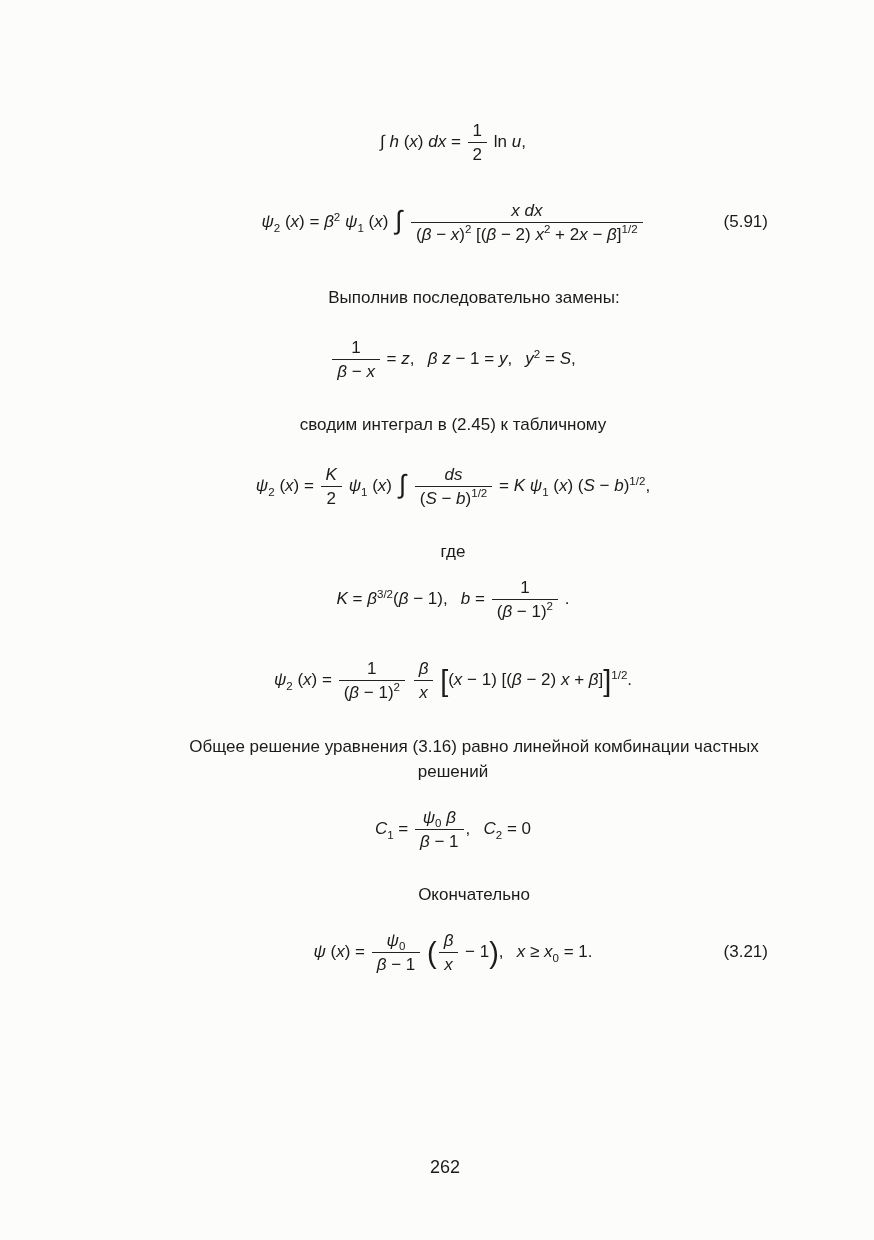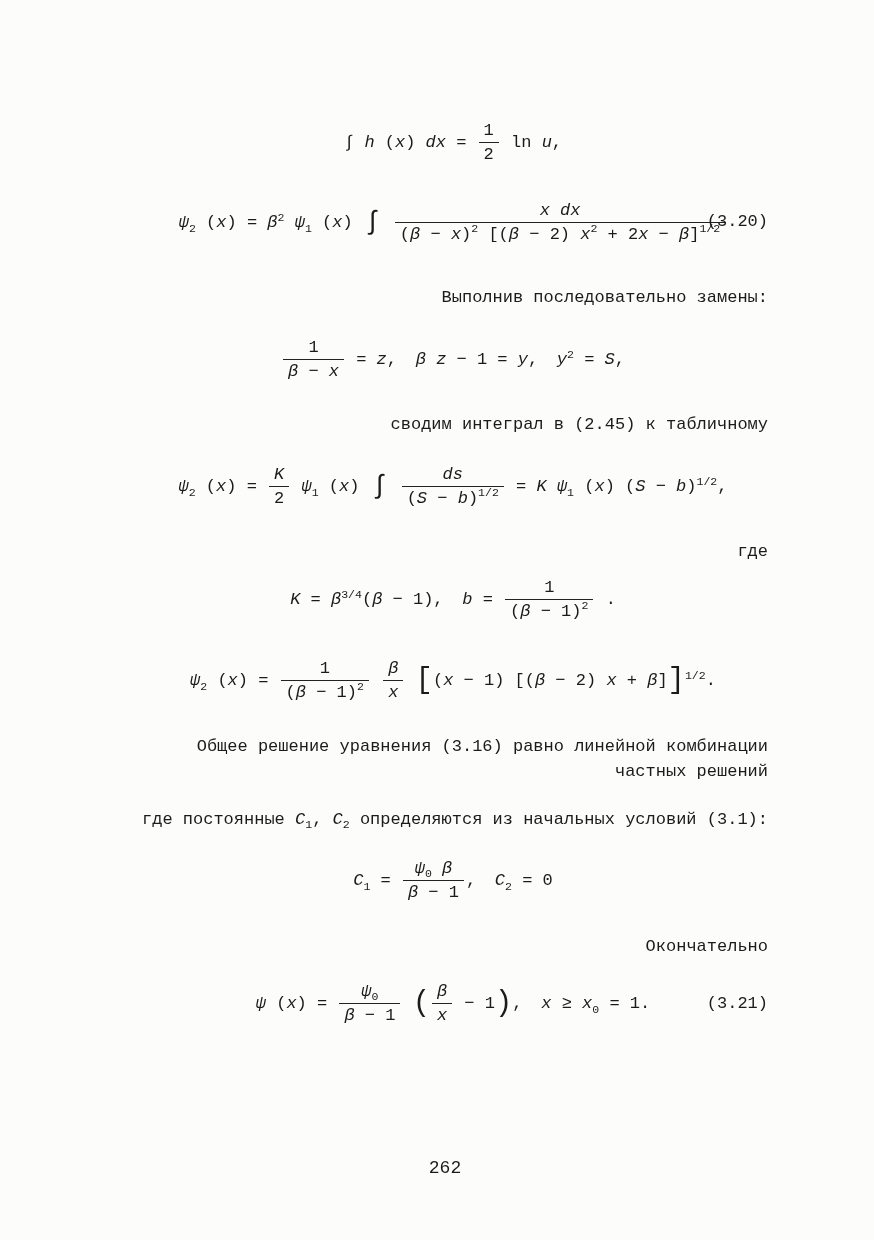--- a/index.html
+++ b/index.html
@@ -6,30 +6,30 @@
     margin: 0;
     padding: 0;
     background: #9a9a98;
   }
   .page {
     width: 874px;
     height: 1240px;
     margin: 0 auto;
     background: #fcfcfa;
     color: #1b1b1b;
-    font-family: Liberation Mono, monospace;
+    font-family: Liberation Sans, sans-serif;
     font-size: 17px;
     position: relative;
     box-sizing: border-box;
     padding: 120px 106px 0 138px;
   }
   .para {
     margin: 0;
     line-height: 1.5;
-    text-align: right;
+    text-align: center;
   }
   .indent { text-indent: 42px; }
   .eq {
     position: relative;
     text-align: center;
     line-height: 1.3;
   }
   .eq-body { display: inline-block; }
   .eq-tag {
     position: absolute;
@@ -72,50 +72,49 @@
 <body>
 
 <div class="page">
 
   <div class="eq m1">
     <span class="eq-body">∫ <i>h</i> (<i>x</i>) <i>dx</i> = <span class="fr"><span class="n">1</span><span class="d">2</span></span> ln <i>u</i>,</span>
   </div>
 
   <div class="eq m2">
     <span class="eq-body"><i>ψ</i><sub>2</sub> (<i>x</i>) = <i>β</i><sup>2</sup> <i>ψ</i><sub>1</sub> (<i>x</i>) <span class="int">∫</span> <span class="fr"><span class="n"><i>x</i> <i>dx</i></span><span class="d">(<i>β</i> − <i>x</i>)<sup>2</sup> [(<i>β</i> − 2) <i>x</i><sup>2</sup> + 2<i>x</i> − <i>β</i>]<sup>1/2</sup></span></span></span>
-    <span class="eq-tag">(3.20)</span>
+    <span class="eq-tag">(5.91)</span>
   </div>
 
   <p class="para indent m3">Выполнив последовательно замены:</p>
 
   <div class="eq m4">
     <span class="eq-body"><span class="fr"><span class="n">1</span><span class="d"><i>β</i> − <i>x</i></span></span> = <i>z</i>,  <i>β</i> <i>z</i> − 1 = <i>y</i>,  <i>y</i><sup>2</sup> = <i>S</i>,</span>
   </div>
 
   <p class="para m3">сводим интеграл в (2.45) к табличному</p>
 
   <div class="eq m4">
     <span class="eq-body"><i>ψ</i><sub>2</sub> (<i>x</i>) = <span class="fr"><span class="n"><i>K</i></span><span class="d">2</span></span> <i>ψ</i><sub>1</sub> (<i>x</i>) <span class="int">∫</span> <span class="fr"><span class="n"><i>ds</i></span><span class="d">(<i>S</i> − <i>b</i>)<sup>1/2</sup></span></span> = <i>K</i> <i>ψ</i><sub>1</sub> (<i>x</i>) (<i>S</i> − <i>b</i>)<sup>1/2</sup>,</span>
   </div>
 
   <p class="para m5">где</p>
 
   <div class="eq m6">
-    <span class="eq-body"><i>K</i> = <i>β</i><sup>3/4</sup>(<i>β</i> − 1),  <i>b</i> = <span class="fr"><span class="n">1</span><span class="d">(<i>β</i> − 1)<sup>2</sup></span></span> .</span>
+    <span class="eq-body"><i>K</i> = <i>β</i><sup>3/2</sup>(<i>β</i> − 1),  <i>b</i> = <span class="fr"><span class="n">1</span><span class="d">(<i>β</i> − 1)<sup>2</sup></span></span> .</span>
   </div>
 
 
   <div class="eq m4">
     <span class="eq-body"><i>ψ</i><sub>2</sub> (<i>x</i>) = <span class="fr"><span class="n">1</span><span class="d">(<i>β</i> − 1)<sup>2</sup></span></span> <span class="fr"><span class="n"><i>β</i></span><span class="d"><i>x</i></span></span> <span class="bp">[</span>(<i>x</i> − 1) [(<i>β</i> − 2) <i>x</i> + <i>β</i>]<span class="bp">]</span><sup>1/2</sup>.</span>
   </div>
 
   <p class="para indent m7">Общее решение уравнения (3.16) равно линейной комбинации частных решений</p>
 
 
-  <p class="para m3">где постоянные <i>C</i><sub>1</sub>, <i>C</i><sub>2</sub> определяются из начальных условий (3.1):</p>
 
   <div class="eq m4">
     <span class="eq-body"><i>C</i><sub>1</sub> = <span class="fr"><span class="n"><i>ψ</i><sub>0</sub> <i>β</i></span><span class="d"><i>β</i> − 1</span></span>,  <i>C</i><sub>2</sub> = 0</span>
   </div>
 
   <p class="para indent m7">Окончательно</p>
 
   <div class="eq">
     <span class="eq-body"><i>ψ</i> (<i>x</i>) = <span class="fr"><span class="n"><i>ψ</i><sub>0</sub></span><span class="d"><i>β</i> − 1</span></span> <span class="bp">(</span><span class="fr"><span class="n"><i>β</i></span><span class="d"><i>x</i></span></span> − 1<span class="bp">)</span>,  <i>x</i> ≥ <i>x</i><sub>0</sub> = 1.</span>
     <span class="eq-tag">(3.21)</span>

